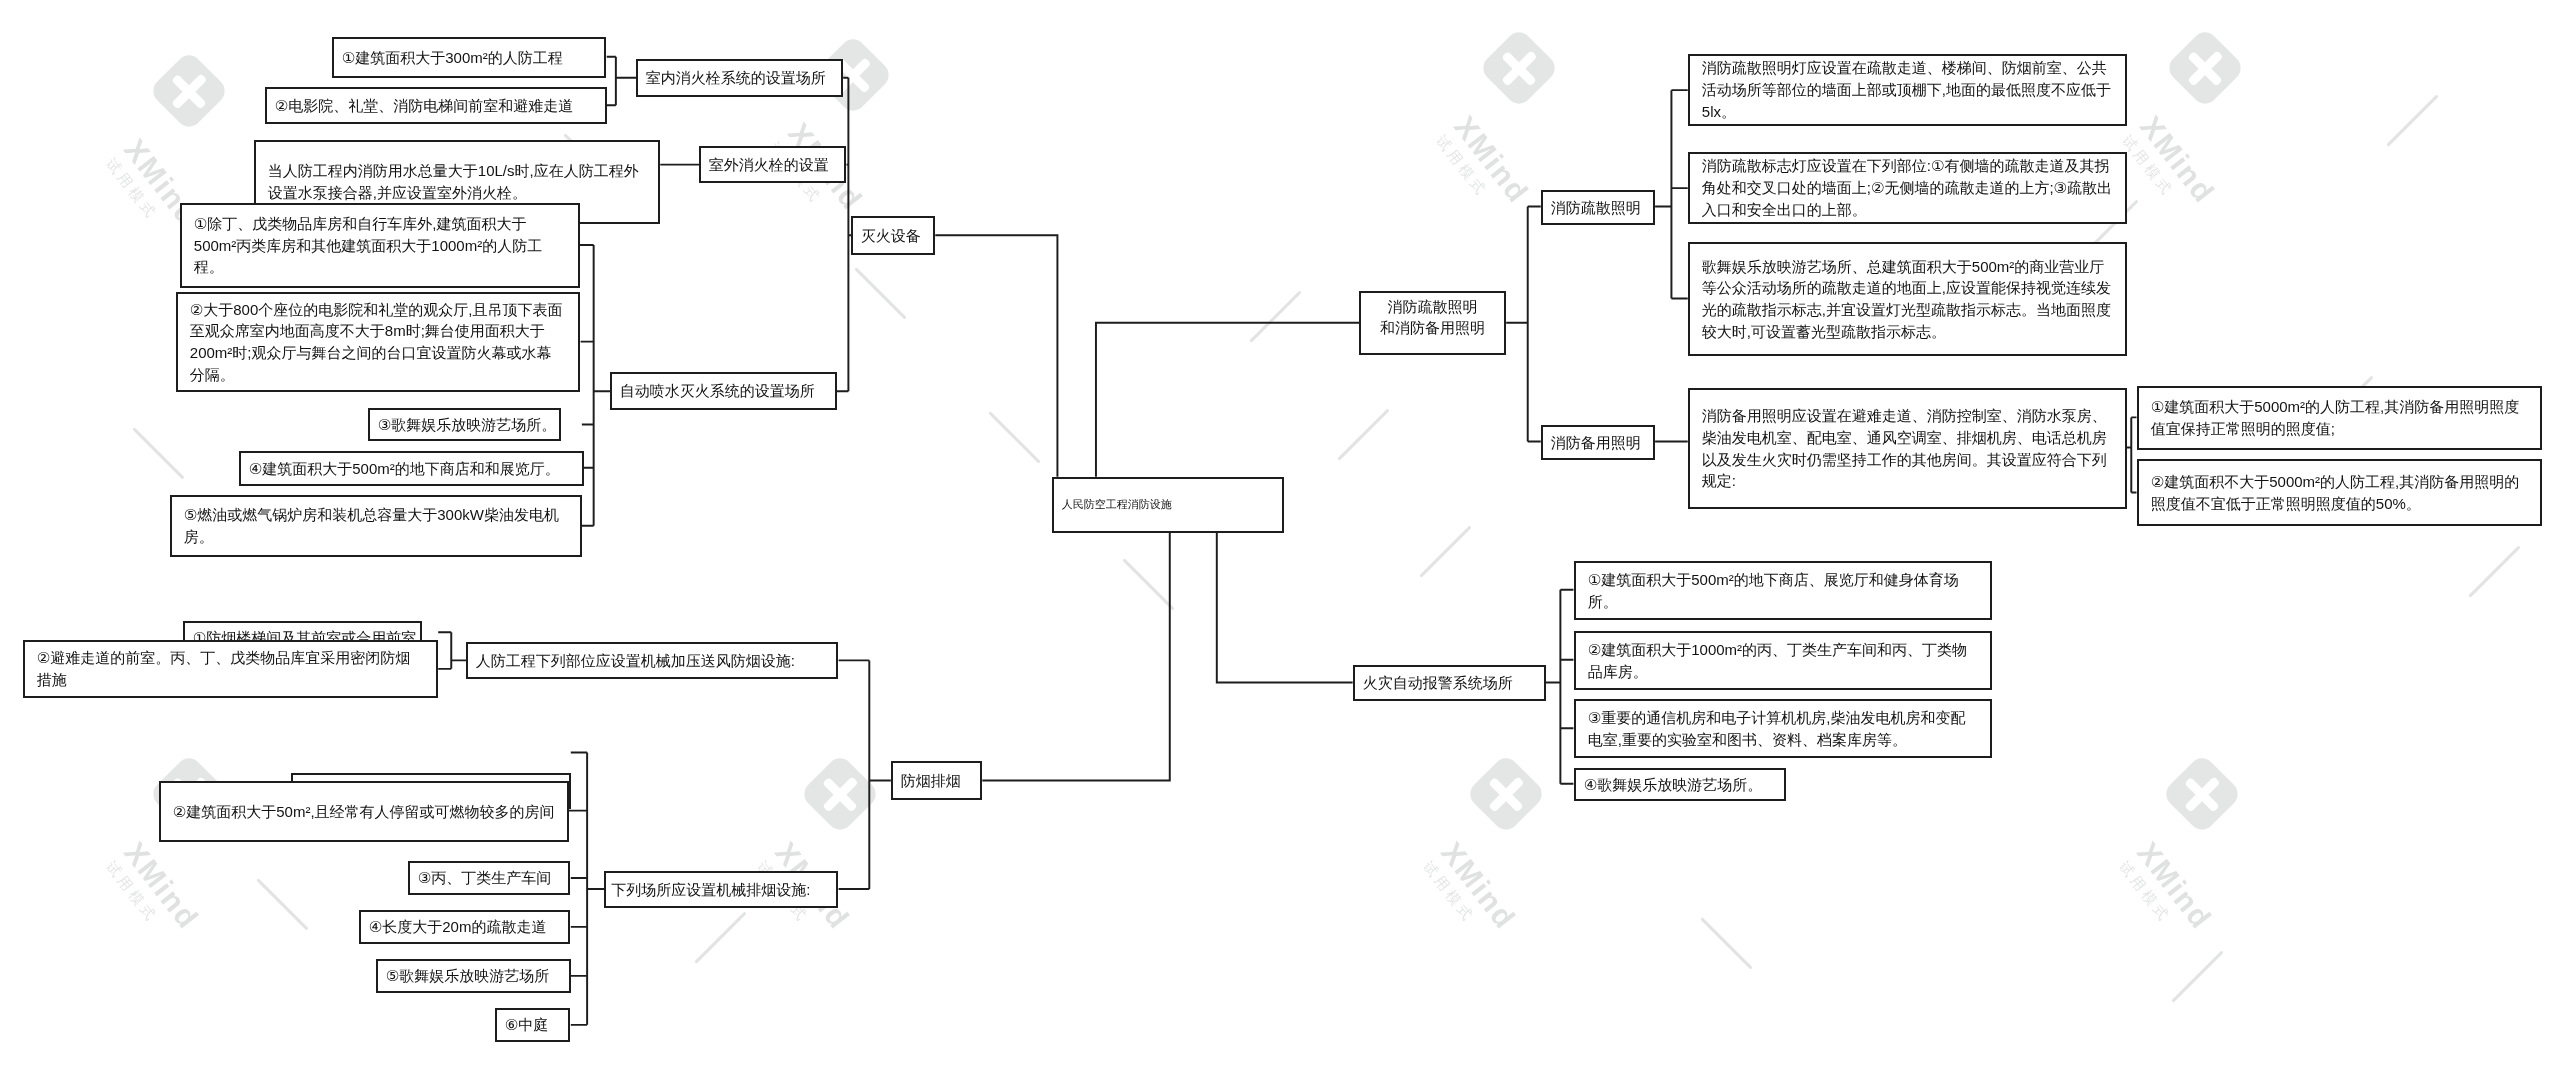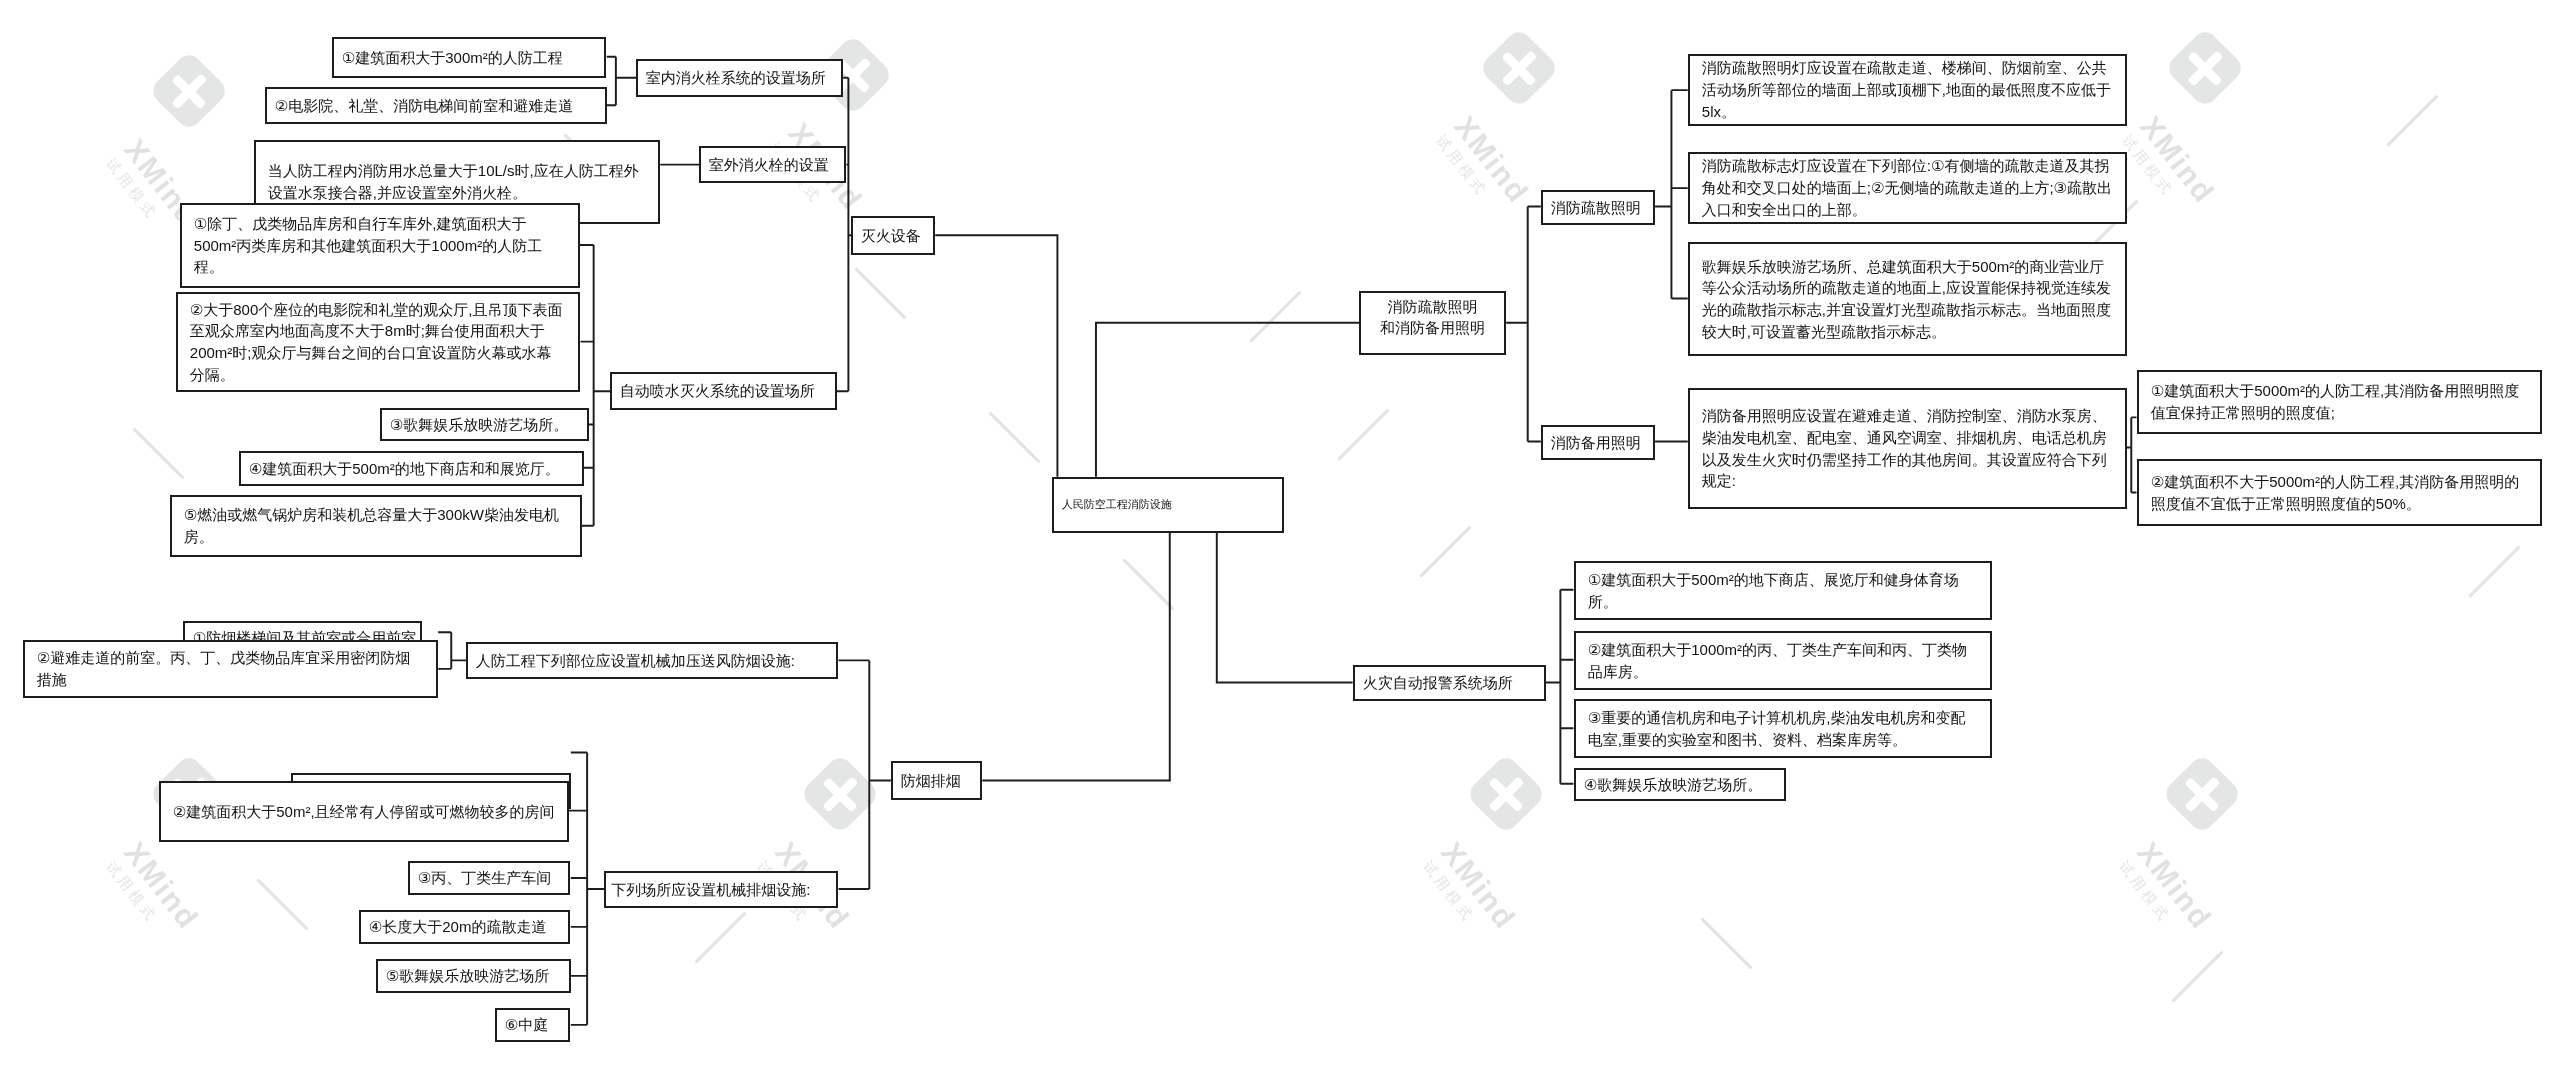--- a/index.html
+++ b/index.html
@@ -157,21 +157,21 @@
 
   <div class="node nw" style="left:610px;top:372px;width:227px;height:38px">
     <span>自动喷水灭火系统的设置场所</span>
   </div>
   <div class="node para" style="left:180px;top:203px;width:400px;height:85px">
     <span>①除丁、戊类物品库房和自行车库外,建筑面积大于500m²丙类库房和其他建筑面积大于1000m²的人防工程。</span>
   </div>
   <div class="node para" style="left:176px;top:292px;width:404px;height:100px">
     <span>②大于800个座位的电影院和礼堂的观众厅,且吊顶下表面至观众席室内地面高度不大于8m时;舞台使用面积大于200m²时;观众厅与舞台之间的台口宜设置防火幕或水幕分隔。</span>
   </div>
-  <div class="node nw" style="left:380px;top:408px;width:209px;height:33px">
+  <div class="node nw" style="left:368px;top:408px;width:193px;height:33px">
     <span>③歌舞娱乐放映游艺场所。</span>
   </div>
   <div class="node nw" style="left:239px;top:451px;width:345px;height:35px">
     <span>④建筑面积大于500m²的地下商店和和展览厅。</span>
   </div>
   <div class="node para" style="left:170px;top:495px;width:412px;height:62px">
     <span>⑤燃油或燃气锅炉房和装机总容量大于300kW柴油发电机房。</span>
   </div>
 
   <div class="node nw" style="left:891px;top:761px;width:91px;height:39px">
@@ -227,21 +227,21 @@
   <div class="node para" style="left:1688px;top:242px;width:439px;height:114px">
     <span>歌舞娱乐放映游艺场所、总建筑面积大于500m²的商业营业厅等公众活动场所的疏散走道的地面上,应设置能保持视觉连续发光的疏散指示标志,并宜设置灯光型疏散指示标志。当地面照度较大时,可设置蓄光型疏散指示标志。</span>
   </div>
 
   <div class="node nw" style="left:1541px;top:425px;width:114px;height:35px">
     <span>消防备用照明</span>
   </div>
   <div class="node para" style="left:1688px;top:388px;width:439px;height:121px">
     <span>消防备用照明应设置在避难走道、消防控制室、消防水泵房、柴油发电机室、配电室、通风空调室、排烟机房、电话总机房以及发生火灾时仍需坚持工作的其他房间。其设置应符合下列规定:</span>
   </div>
-  <div class="node para" style="left:2137px;top:370px;width:405px;height:64px">
+  <div class="node para" style="left:2137px;top:386px;width:405px;height:64px">
     <span>①建筑面积大于5000m²的人防工程,其消防备用照明照度值宜保持正常照明的照度值;</span>
   </div>
   <div class="node para" style="left:2137px;top:459px;width:405px;height:67px">
     <span>②建筑面积不大于5000m²的人防工程,其消防备用照明的照度值不宜低于正常照明照度值的50%。</span>
   </div>
 
   <div class="node nw" style="left:1353px;top:665px;width:193px;height:36px">
     <span>火灾自动报警系统场所</span>
   </div>
   <div class="node para" style="left:1574px;top:561px;width:418px;height:59px">

